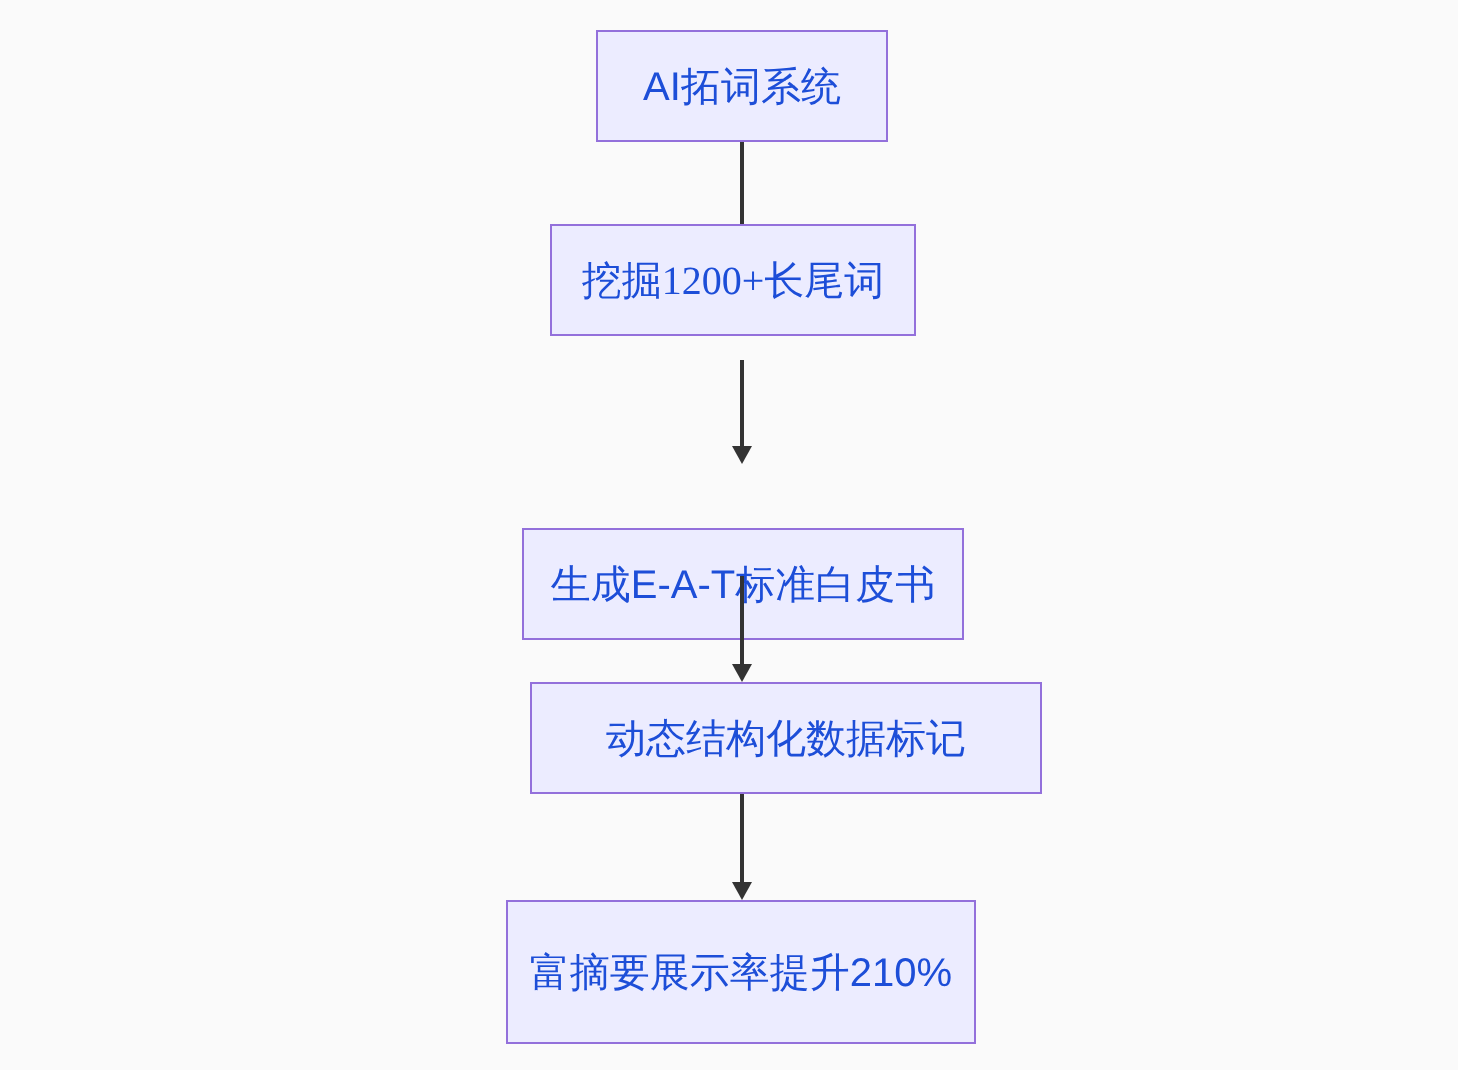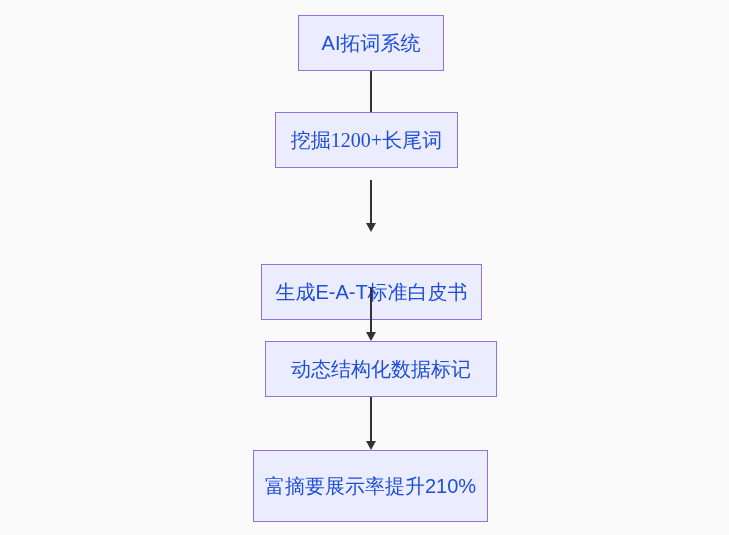--- a/index.html
+++ b/index.html
@@ -27,21 +27,21 @@
     font-size: 20px;
     display: flex;
     align-items: center;
     justify-content: center;
     text-align: center;
     white-space: nowrap;
   }
   .node-1 { left: 298px; top: 15px;  width: 146px; height: 56px; }
   .node-2 { left: 275px; top: 112px; width: 183px; height: 56px; font-family: Liberation Serif, serif; }
   .node-3 { left: 261px; top: 232px; width: 221px; height: 56px; margin-top: 32px; }
-  .node-4 { left: 265px; top: 341px; width: 232px; height: 56px; }
+  .node-4 { left: 265px; top: 341px; width: 256px; height: 56px; }
   .node-5 { left: 253px; top: 450px; width: 235px; height: 72px; }
 
   .edge {
     position: absolute;
     left: 366px;
     width: 10px;
   }
   .edge-1 { top: 71px;  height: 52px; }
   .edge-2 { top: 180px; height: 52px; }
   .edge-3 { top: 288px; height: 53px; }

